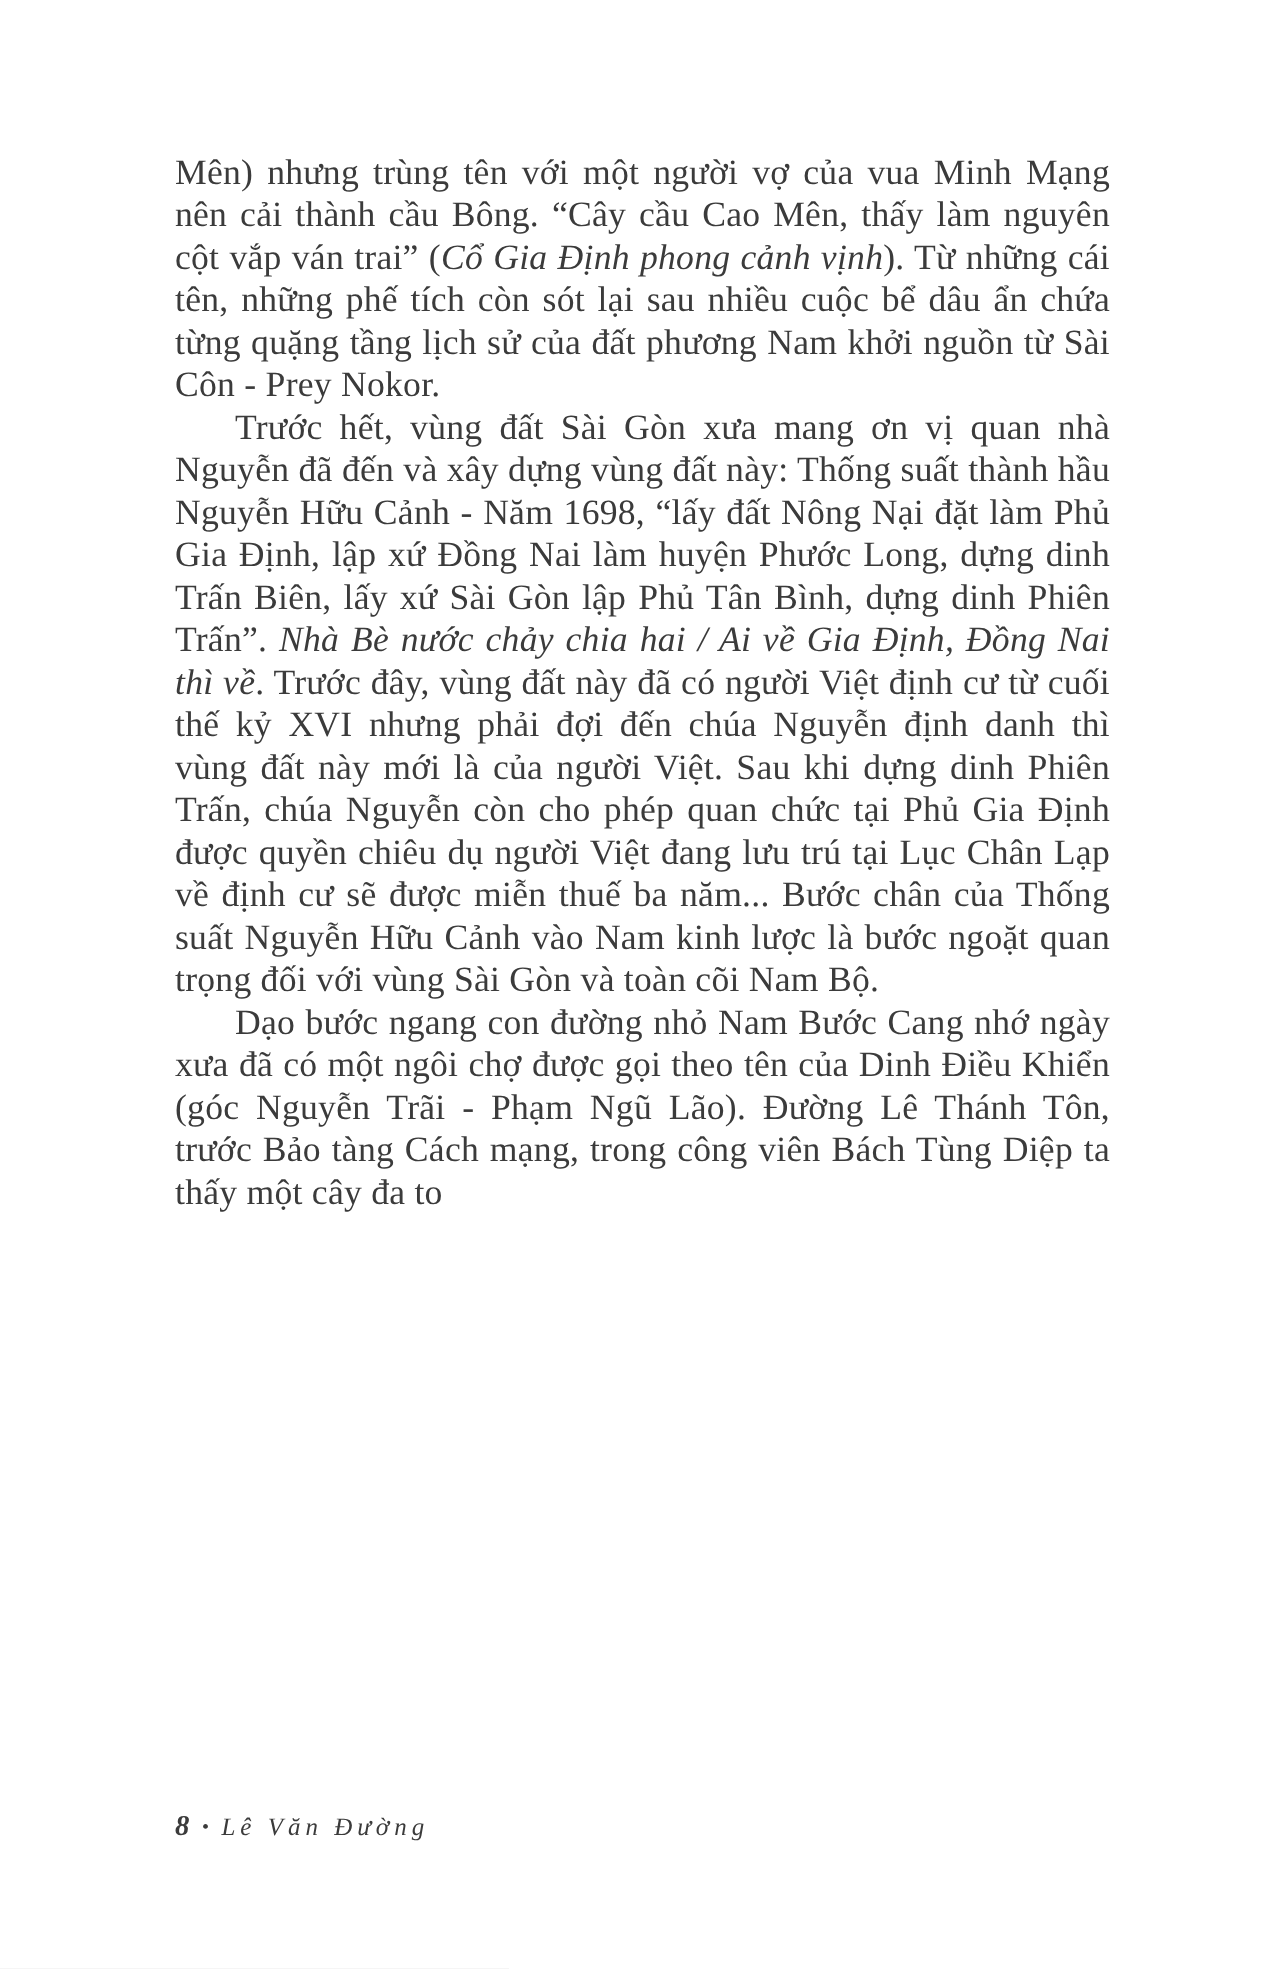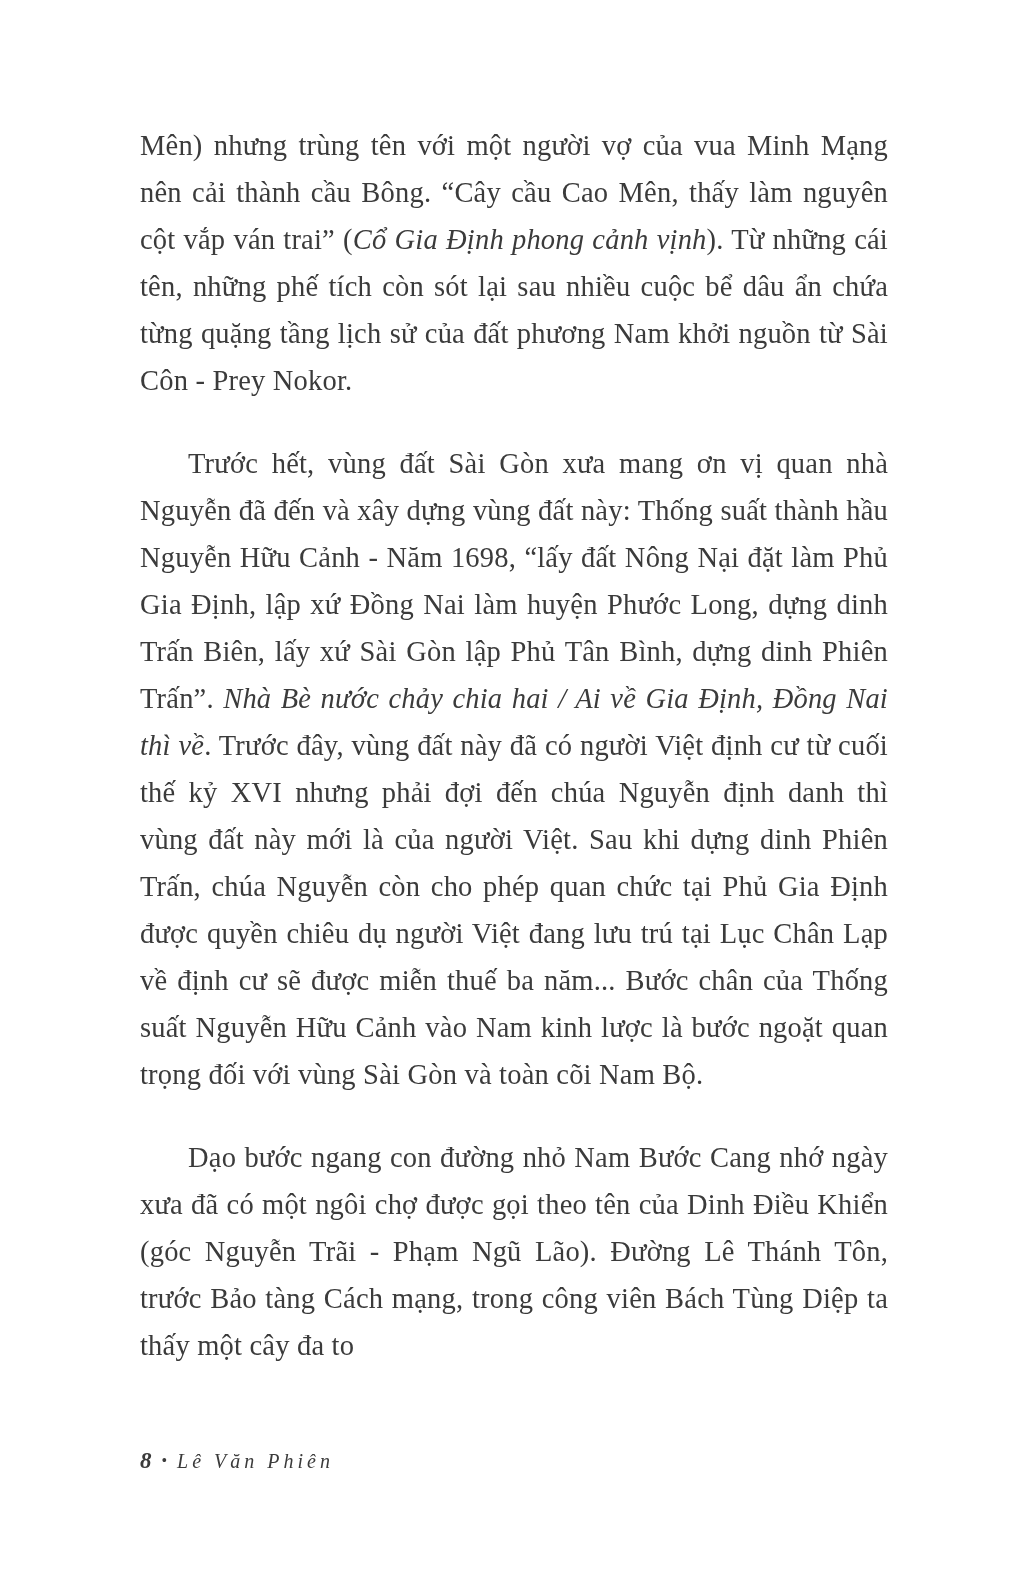--- a/index.html
+++ b/index.html
@@ -17,30 +17,29 @@
     color: var(--text-color, #3b3b3b);
     overflow: hidden;
   }
   .text-block {
     position: absolute;
     left: 140px;
     top: 122px;
     width: 748px;
     text-align: justify;
     font-size: 28.5px;
-    line-height: 47px;
+    line-height: 34px;
     letter-spacing: 0.2px;
   }
   .para {
     margin: 0;
     padding: 0;
   }
   .para.indent {
     text-indent: 48px;
-    margin-top: 36px;
   }
   .seg-italic {
     font-style: italic;
   }
   .footer {
     position: absolute;
     left: 140px;
     top: 1448px;
     font-size: 21px;
     color: var(--text-color, #3b3b3b);
@@ -70,16 +69,16 @@
 
   <div class="text-block" id="paragraphs">
       <p class="para"><span class="seg-normal">Mên) nhưng trùng tên với một người vợ của vua Minh Mạng nên cải thành cầu Bông. “Cây cầu Cao Mên, thấy làm nguyên cột vắp ván trai” (</span><span class="seg-italic">Cổ Gia Định phong cảnh vịnh</span><span class="seg-normal">). Từ những cái tên, những phế tích còn sót lại sau nhiều cuộc bể dâu ẩn chứa từng quặng tầng lịch sử của đất phương Nam khởi nguồn từ Sài Côn - Prey Nokor.</span></p>
       <p class="para indent"><span class="seg-normal">Trước hết, vùng đất Sài Gòn xưa mang ơn vị quan nhà Nguyễn đã đến và xây dựng vùng đất này: Thống suất thành hầu Nguyễn Hữu Cảnh - Năm 1698, “lấy đất Nông Nại đặt làm Phủ Gia Định, lập xứ Đồng Nai làm huyện Phước Long, dựng dinh Trấn Biên, lấy xứ Sài Gòn lập Phủ Tân Bình, dựng dinh Phiên Trấn”. </span><span class="seg-italic">Nhà Bè nước chảy chia hai / Ai về Gia Định, Đồng Nai thì về</span><span class="seg-normal">. Trước đây, vùng đất này đã có người Việt định cư từ cuối thế kỷ XVI nhưng phải đợi đến chúa Nguyễn định danh thì vùng đất này mới là của người Việt. Sau khi dựng dinh Phiên Trấn, chúa Nguyễn còn cho phép quan chức tại Phủ Gia Định được quyền chiêu dụ người Việt đang lưu trú tại Lục Chân Lạp về định cư sẽ được miễn thuế ba năm... Bước chân của Thống suất Nguyễn Hữu Cảnh vào Nam kinh lược là bước ngoặt quan trọng đối với vùng Sài Gòn và toàn cõi Nam Bộ.</span></p>
       <p class="para indent"><span class="seg-normal">Dạo bước ngang con đường nhỏ Nam Bước Cang nhớ ngày xưa đã có một ngôi chợ được gọi theo tên của Dinh Điều Khiển (góc Nguyễn Trãi - Phạm Ngũ Lão). Đường Lê Thánh Tôn, trước Bảo tàng Cách mạng, trong công viên Bách Tùng Diệp ta thấy một cây đa to</span></p>
     </div>
 
   <div class="footer">
     <span class="page-num">8</span>
     <span class="sep">•</span>
-    <span class="author">Lê Văn Phiên</span>
+    <span class="author">Lê Văn Đường</span>
   </div>
 
 </div>
 
 </body></html>

